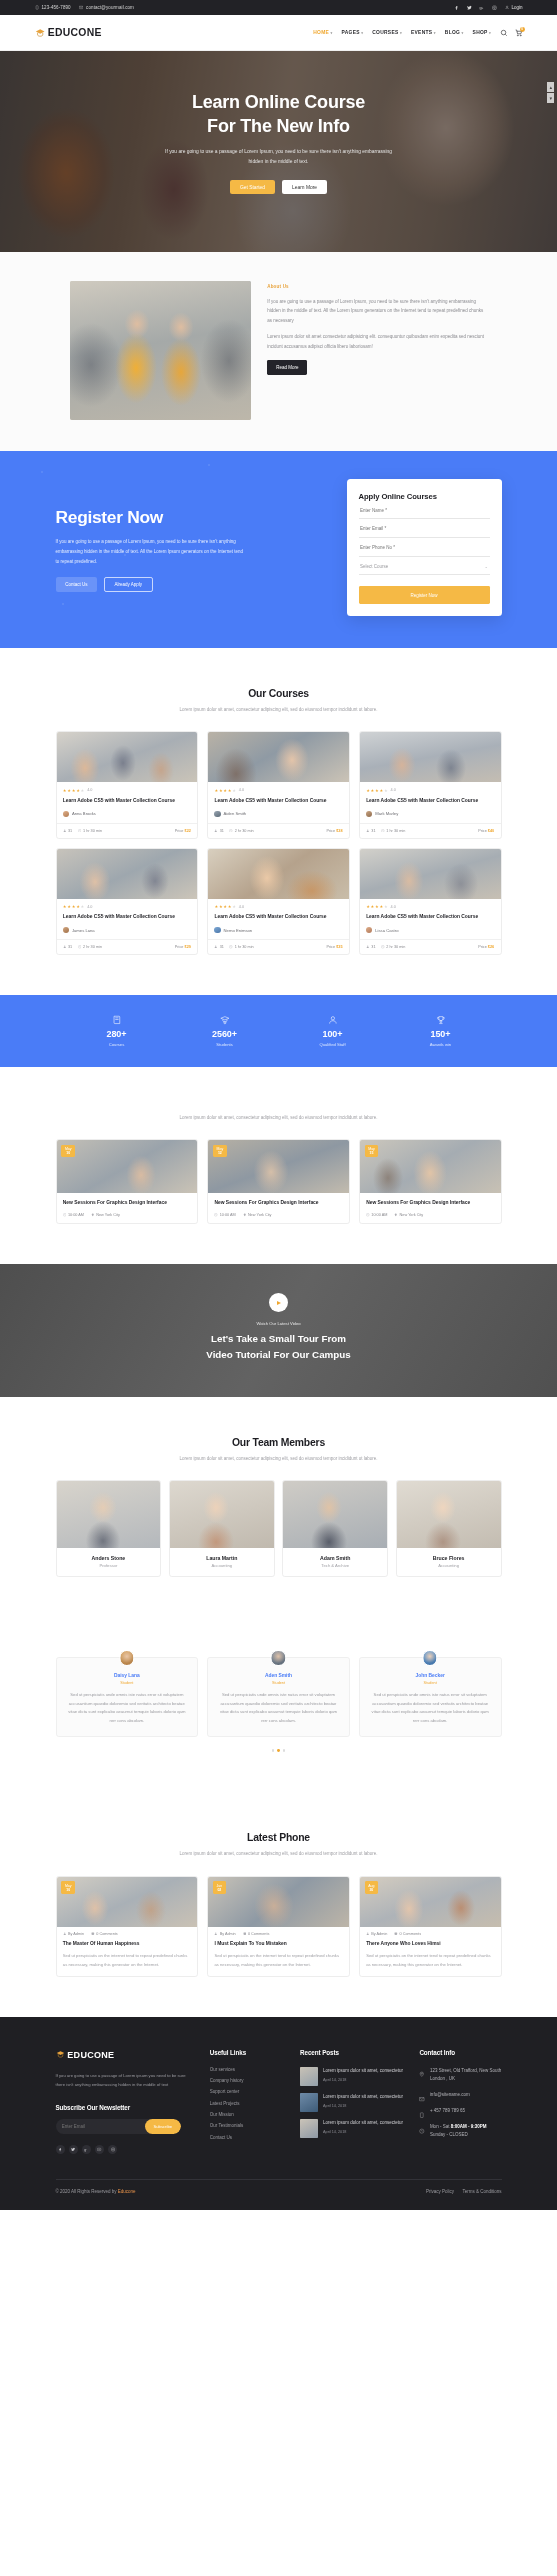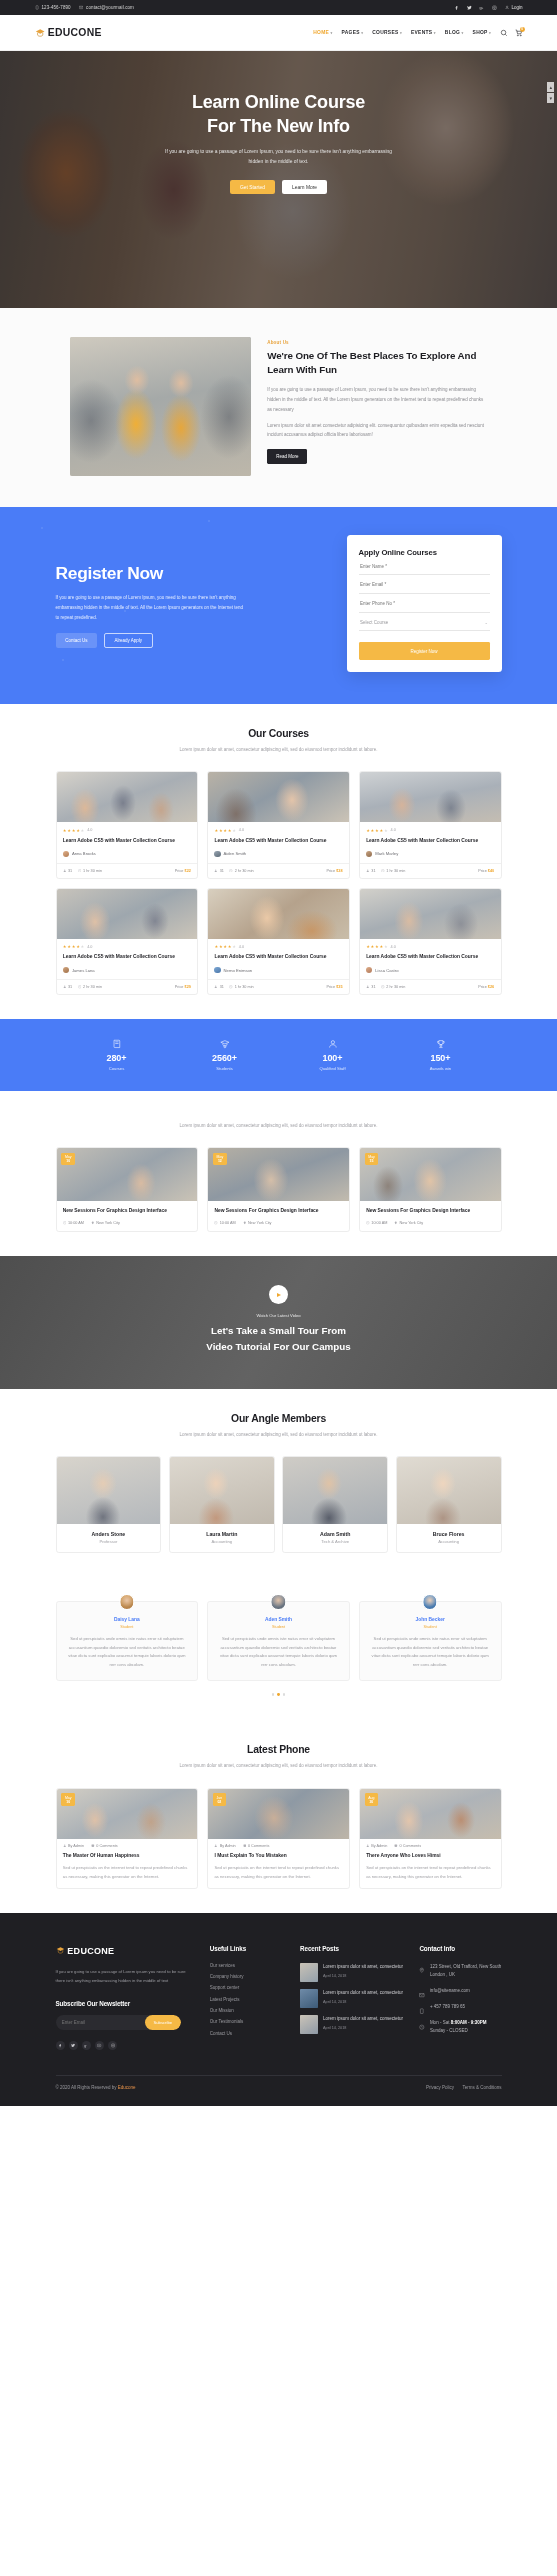--- a/index.html
+++ b/index.html
@@ -33,21 +33,21 @@
   .menu-item { font-size:4.9px; font-weight:bold; letter-spacing:0.3px; color:#2a2a2e; display:flex; align-items:center; gap:1.4px; text-transform:uppercase; }
   .menu-item.active { color:#f0a830; }
   .caret { font-size:3.5px; color:#999; }
   .nav-icons { display:flex; align-items:center; gap:7px; }
   .nav-ico { width:7.7px; height:7.7px; color:#2a2a2e; position:relative; display:inline-flex; }
   .nav-ico svg { width:100%; height:100%; fill:none; stroke:#2a2a2e; stroke-width:2; }
   .cart-badge { position:absolute; top:-2.1px; right:-2.1px; background:#f0a830; color:#fff; font-size:3.1px;
     width:4.9px; height:4.9px; border-radius:50%; display:flex; align-items:center; justify-content:center; font-weight:bold; }
 
   
-  .hero { height:257px; position:relative; overflow:hidden;
+  .hero { height:201px; position:relative; overflow:hidden;
     background:linear-gradient(105deg,#6b5a4a 0%,#8a6a4e 18%,#b09070 35%,#c8b098 52%,#a88a6c 70%,#7a6a5e 100%); }
   .hero-photo { position:absolute; inset:0;
     background:
       radial-gradient(ellipse 91px 104px at 446px 77px, rgba(235,205,180,.95), rgba(200,165,135,.5) 55%, transparent 75%),
       radial-gradient(ellipse 63px 84px at 66px 122px, rgba(205,110,40,.8), rgba(150,80,35,.35) 60%, transparent 78%),
       radial-gradient(ellipse 49px 70px at 174px 139px, rgba(120,60,55,.7), transparent 72%),
       radial-gradient(ellipse 84px 98px at 293px 160px, rgba(230,230,235,.45), transparent 70%),
       linear-gradient(100deg,#5f5448 0%,#8c6d50 25%,#bfa183 50%,#9a8168 78%,#6e6055 100%); }
   .hero-ov { position:absolute; inset:0; background:rgba(28,28,32,.55); }
   .hero-content { position:relative; z-index:3; text-align:center; padding-top:40px; }
@@ -103,21 +103,21 @@
   .reg-card h3 { font-size:7.7px; font-weight:bold; color:#1d1d22; letter-spacing:-0.1px; }
   .f-input { width:100%; border:none; border-bottom:0.7px solid #e6e6e6; padding:7px 1.4px 5.6px; font-size:4.5px;
     color:#9a9a9e; font-family:"Liberation Sans", sans-serif; outline:none; background:transparent; }
   .f-sel { width:100%; border:none; border-bottom:0.7px solid #e6e6e6; padding:7px 1.4px 5.6px; font-size:4.5px;
     color:#9a9a9e; display:flex; justify-content:space-between; align-items:center; margin-bottom:2.8px; }
   .f-sel .cv { color:#b5b5b8; font-size:4.2px; }
   .btn-submit { width:100%; background:#f5b945; color:#fff; border:none; padding:6.3px; font-size:4.5px;
     border-radius:1.4px; margin-top:8.4px; font-family:"Liberation Sans", sans-serif; }
 
   
-  .sec { padding:24px 0; }
+  .sec { padding:40px 0; }
   .sec-head { text-align:center; margin-bottom:16.7px; }
   .sec-head h2 { font-size:10.4px; font-weight:bold; color:#1d1d22; letter-spacing:-0.2px; }
   .sec-head p { font-size:4.5px; color:#a0a0a5; line-height:2.1; margin-top:6.3px; width:230px; margin-left:auto; margin-right:auto; }
 
   
   .courses-grid { display:grid; grid-template-columns:repeat(3,1fr); gap:9px; width:446px; margin:0 auto; }
   .c-card { background:#fff; border:0.7px solid #ededed; border-radius:2.8px; overflow:hidden; }
   .c-img { height:50px; position:relative; }
   .c-body { padding:5.6px 6.3px 0; }
   .stars { display:flex; align-items:center; gap:0.7px; }
@@ -379,21 +379,20 @@
   </div>
 </div>
 
 <div class="about">
   <div class="about-row">
     <div class="about-img">
         <div class="ph"></div>
       </div>
     <div class="about-txt">
       <div class="eyebrow">About Us</div>
-      <div class="about-h2">We're One Of The Best Places To Explore And Learn With Fun</div>
       <div class="about-p">If you are going to use a passage of Lorem Ipsum, you need to be sure there isn't anything embarrassing hidden in the middle of text. All the Lorem Ipsum generators on the Internet tend to repeat predefined chunks as necessary</div>
       <div class="about-p p2">Lorem ipsum dolor sit amet consectetur adipisicing elit. consequuntur quibusdam enim expedita sed nesciunt incidunt accusamus adipisci officia libero laboriosam!</div>
       <span class="btn-dark">Read More</span>
     </div>
   </div>
 </div>
 
 <div class="register">
   <div class="reg-pattern"></div>
   <div class="reg-row">
@@ -738,21 +737,21 @@
     <div class="video-eye">Watch Our Latest Video</div>
     <div class="video-h">
       <div>Let's Take a Small Tour From</div>
       <div>Video Tutorial For Our Campus</div>
     </div>
   </div>
 </div>
 
 <div class="sec">
   <div class="sec-head">
-    <h2>Our Angle Members</h2>
+    <h2>Our Team Members</h2>
     <p>Lorem ipsum dolor sit amet, consectetur adipiscing elit, sed do eiusmod tempor incididunt ut labore.</p>
   </div>
   <div class="team-grid" id="team-grid">
 <div class="tm">
   <div class="tm-img" style="background:radial-gradient(ellipse 21px 24px at 46px 26.5px,rgba(230,205,180,.95),transparent 66%),radial-gradient(ellipse 24px 28px at 46px 60px,rgba(80,85,100,.7),transparent 72%),linear-gradient(165deg,#d8d4cc,#b4b8bc)"></div>
   <div class="tm-b">
           <div class="tm-n">Anders Stone</div>
   <div class="tm-r">Professor</div>
         </div>
 </div>

